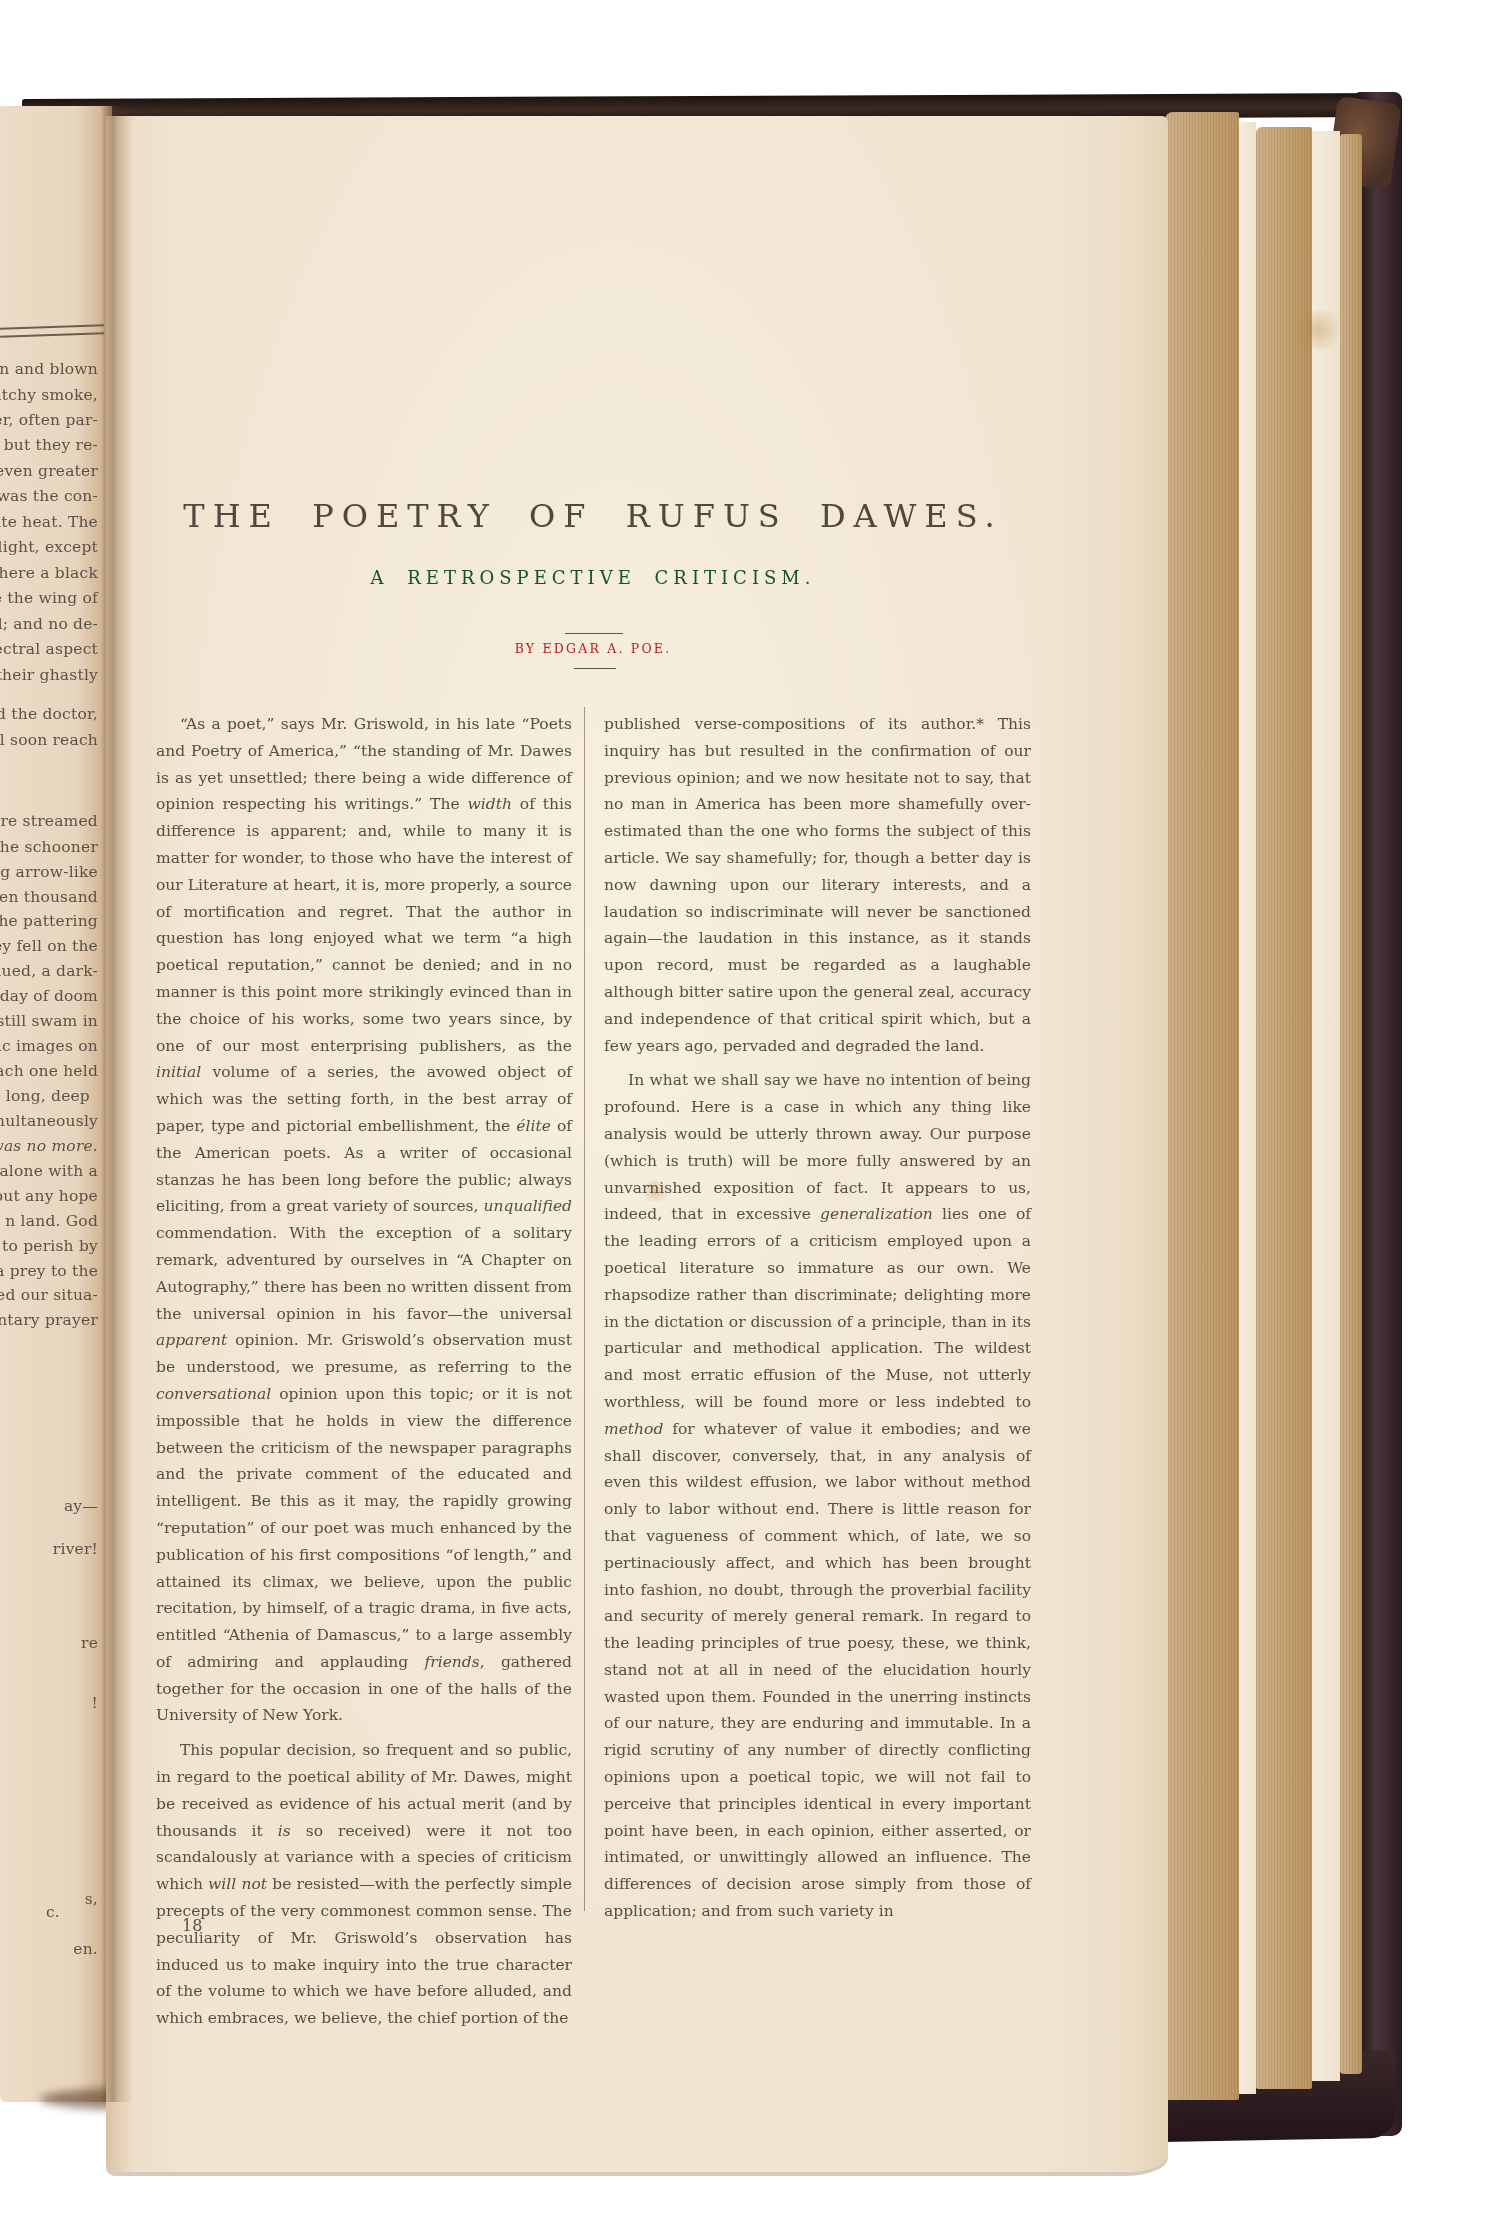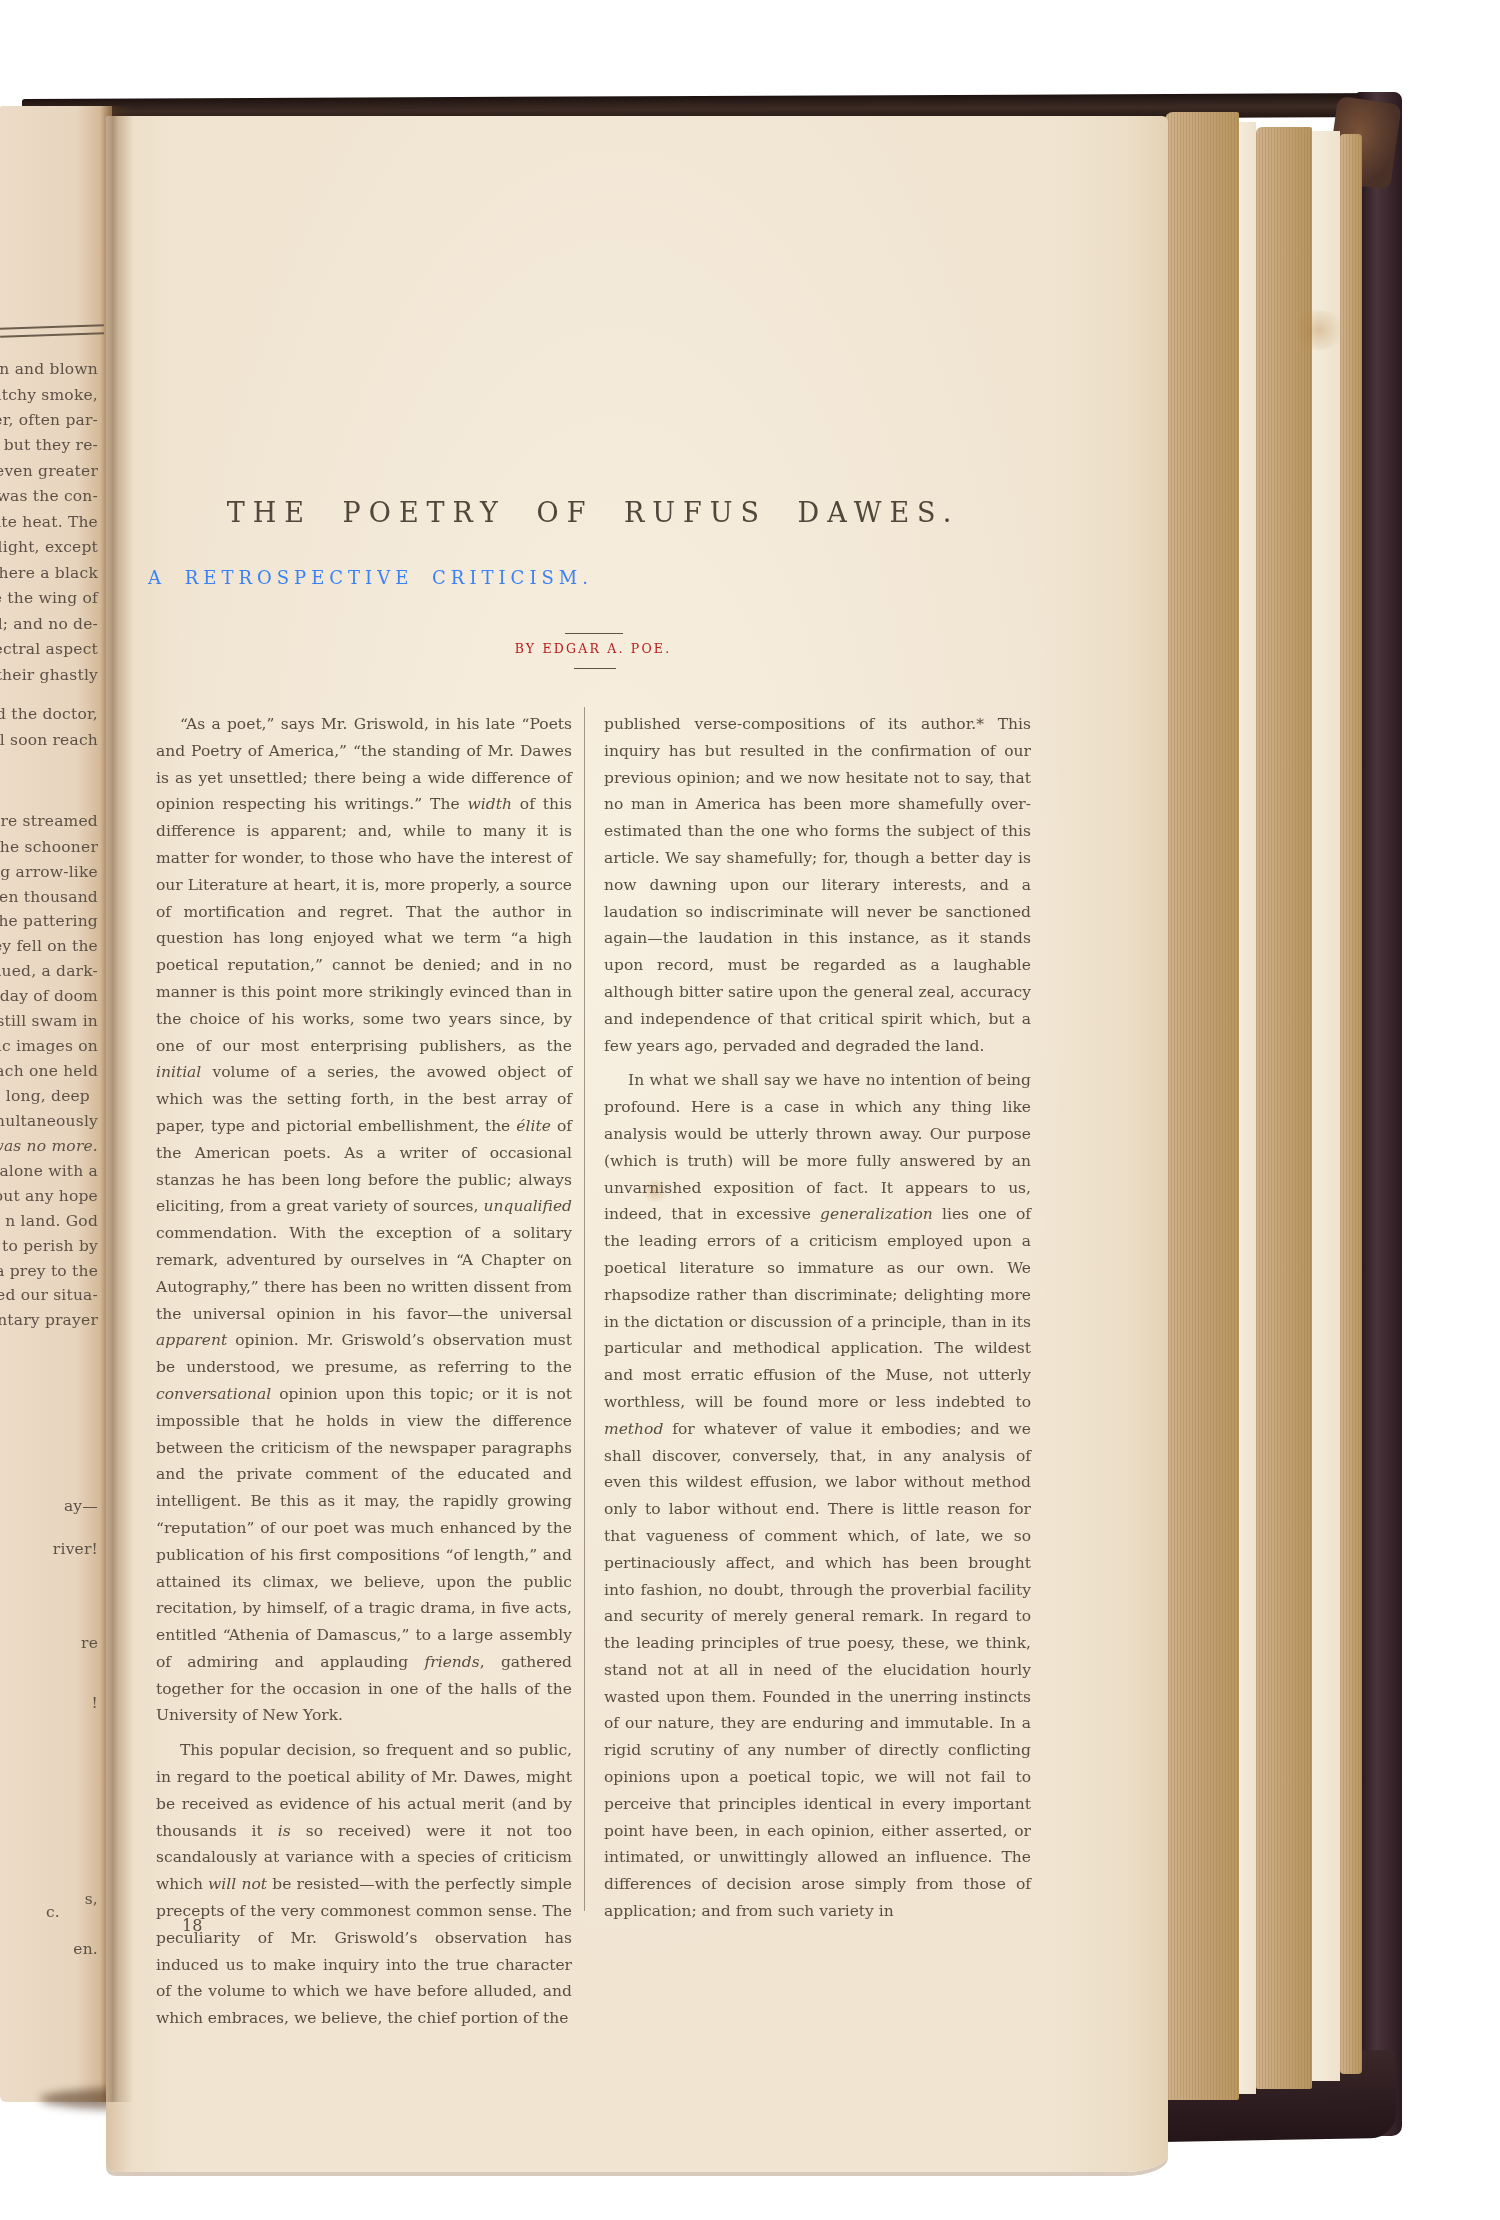--- a/index.html
+++ b/index.html
@@ -78,27 +78,27 @@
   .foxing{
     position:absolute;z-index:4;border-radius:50%;
     background:radial-gradient(circle,rgba(176,124,56,0.35),rgba(0,0,0,0) 70%);
   }
   .fx1{left:1290px;top:310px;width:56px;height:40px;}
   .fx2{left:640px;top:1180px;width:30px;height:22px;}
   
   .print{color:#584d41;}
   .title{
     position:absolute;left:148px;top:497px;width:890px;z-index:5;
-    text-align:center;font-size:27px;letter-spacing:8px;word-spacing:14px;
+    text-align:center;font-size:32px;letter-spacing:8px;word-spacing:14px;
     color:#51473c;
   }
   .subtitle{
     position:absolute;left:148px;top:567px;width:890px;z-index:5;
-    text-align:left;font-size:18px;letter-spacing:5px;word-spacing:8px;
-    color:#3b82f6;
+    text-align:center;font-size:18px;letter-spacing:5px;word-spacing:8px;
+    color:#14532d;
   }
   .rule-small{position:absolute;z-index:5;border-top:1.6px solid #5f5346;}
   .rule-a{left:565px;top:633px;width:58px;}
   .rule-b{left:574px;top:668px;width:42px;}
   .byline{
     position:absolute;left:148px;top:641px;width:890px;z-index:5;
     text-align:center;font-size:12.5px;letter-spacing:2.2px;color:#b91c1c;
   }
   .column{
     position:absolute;top:703px;z-index:5;

